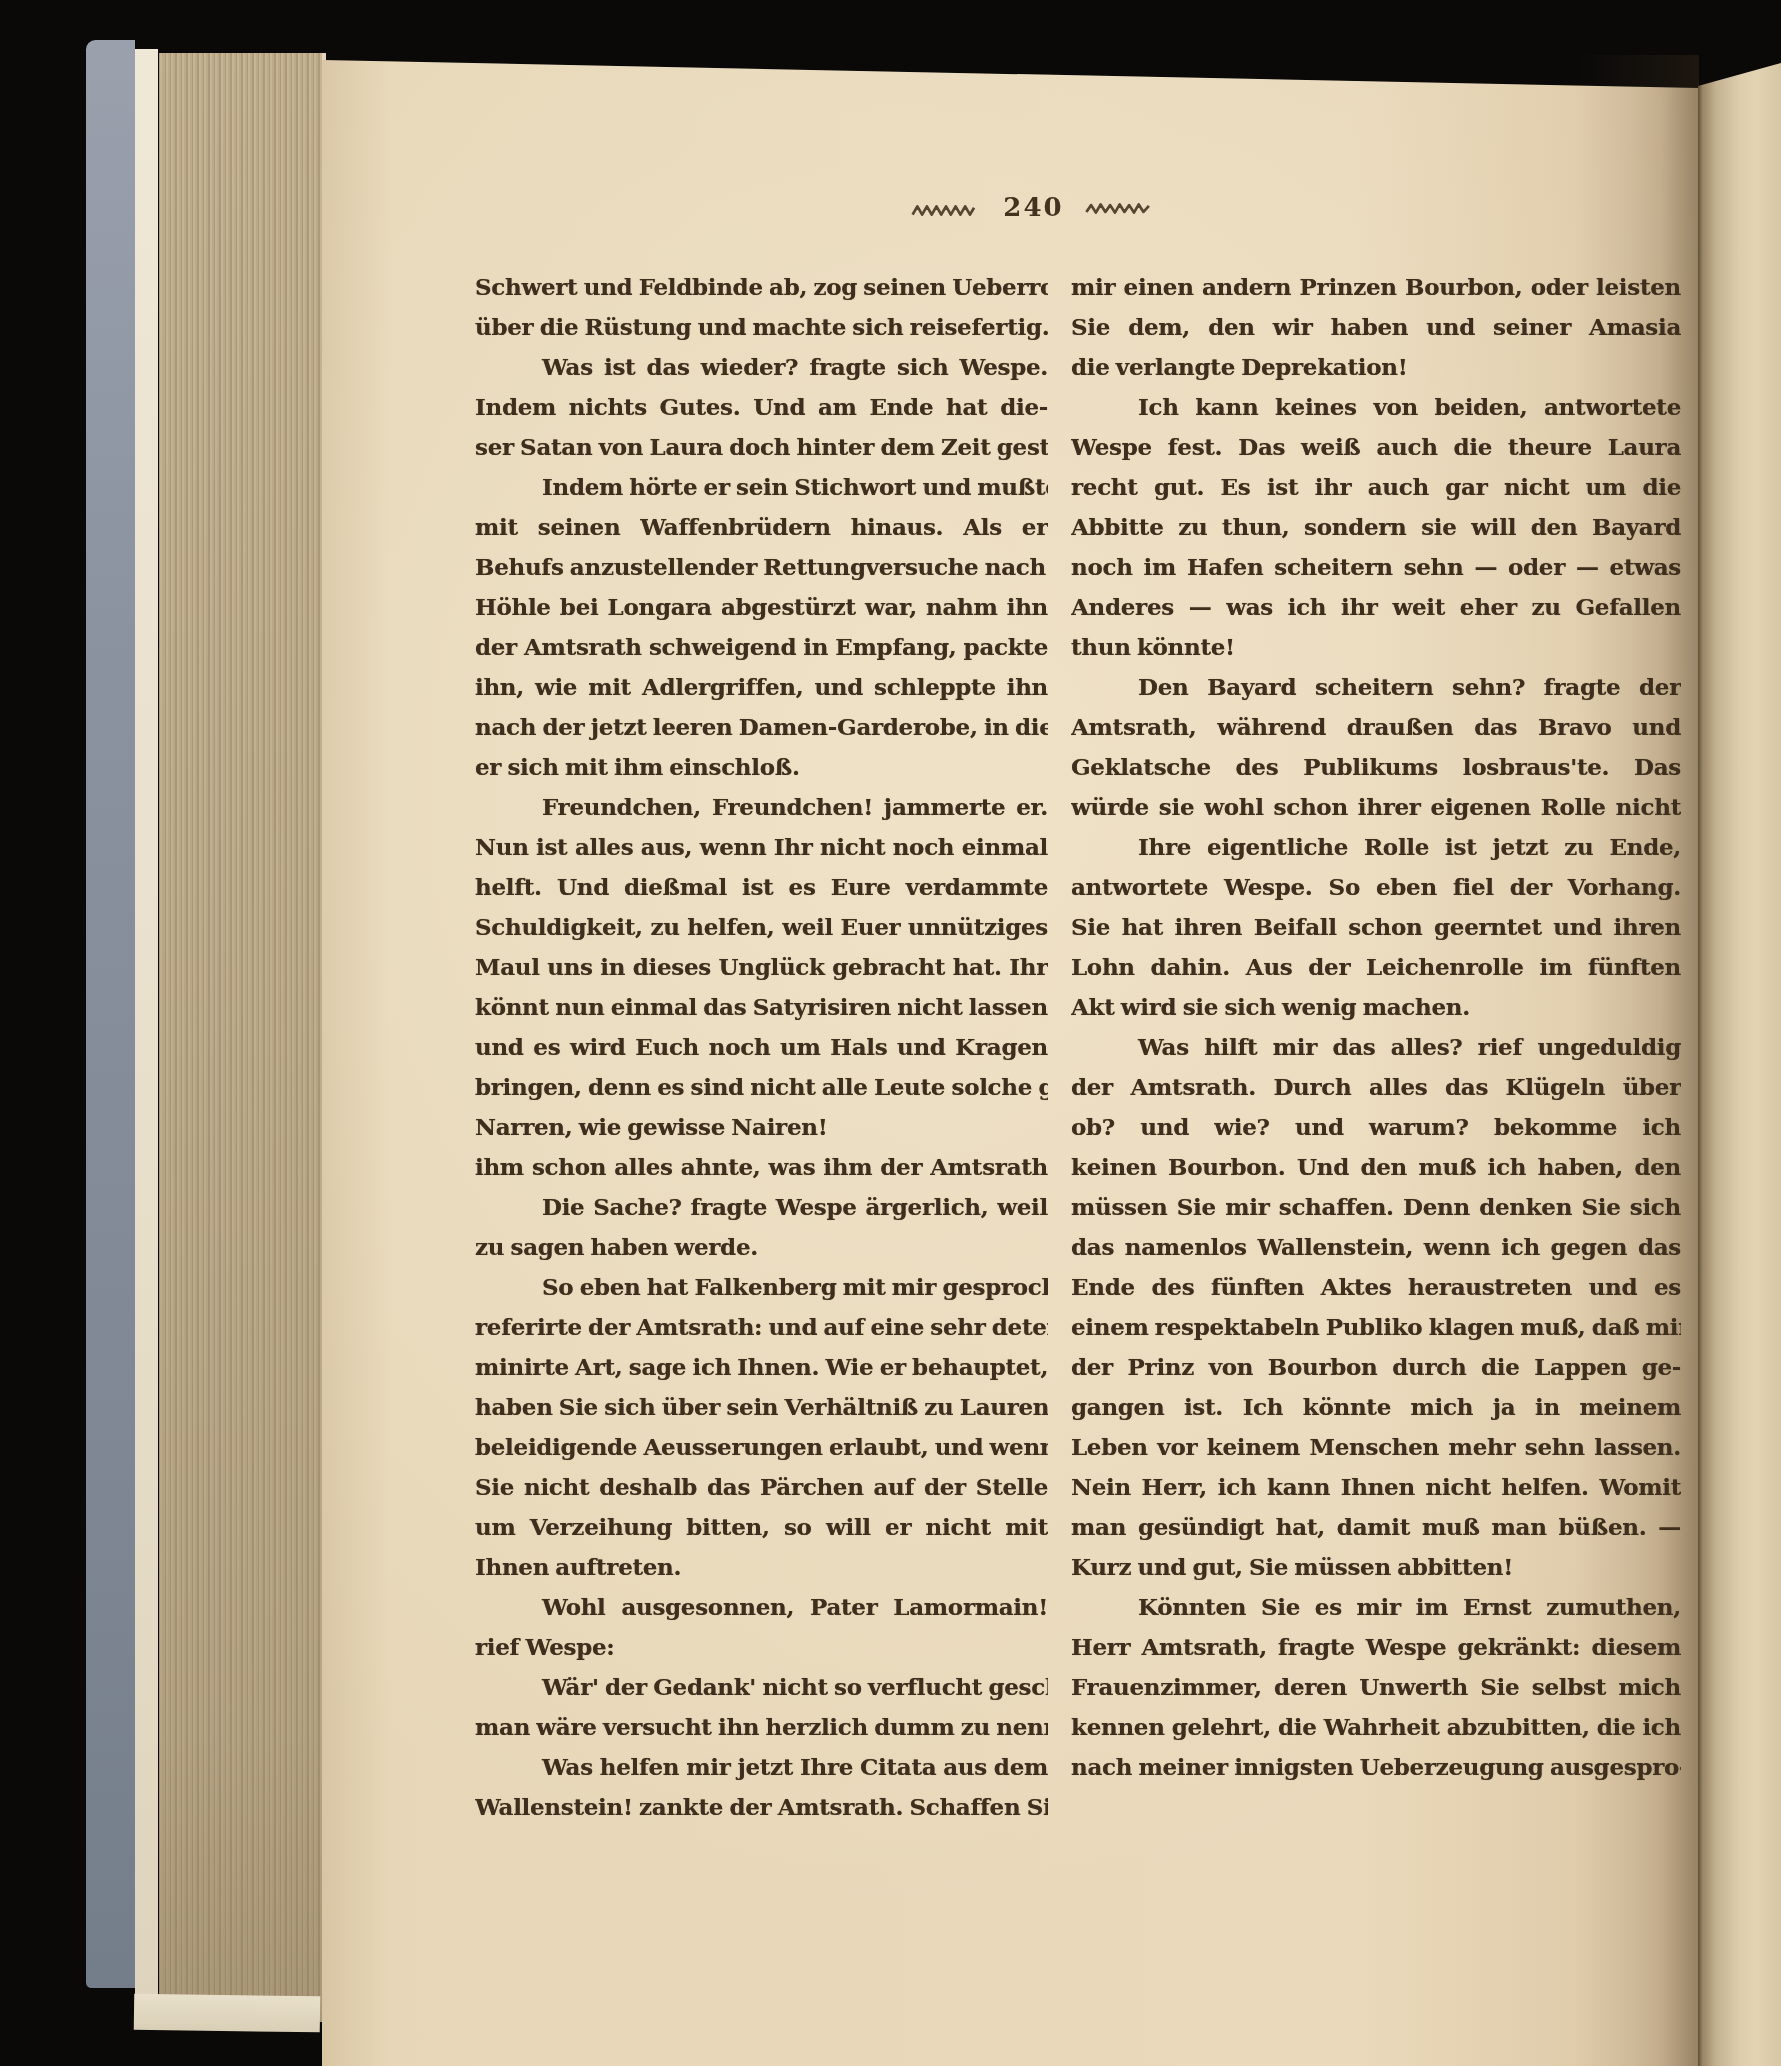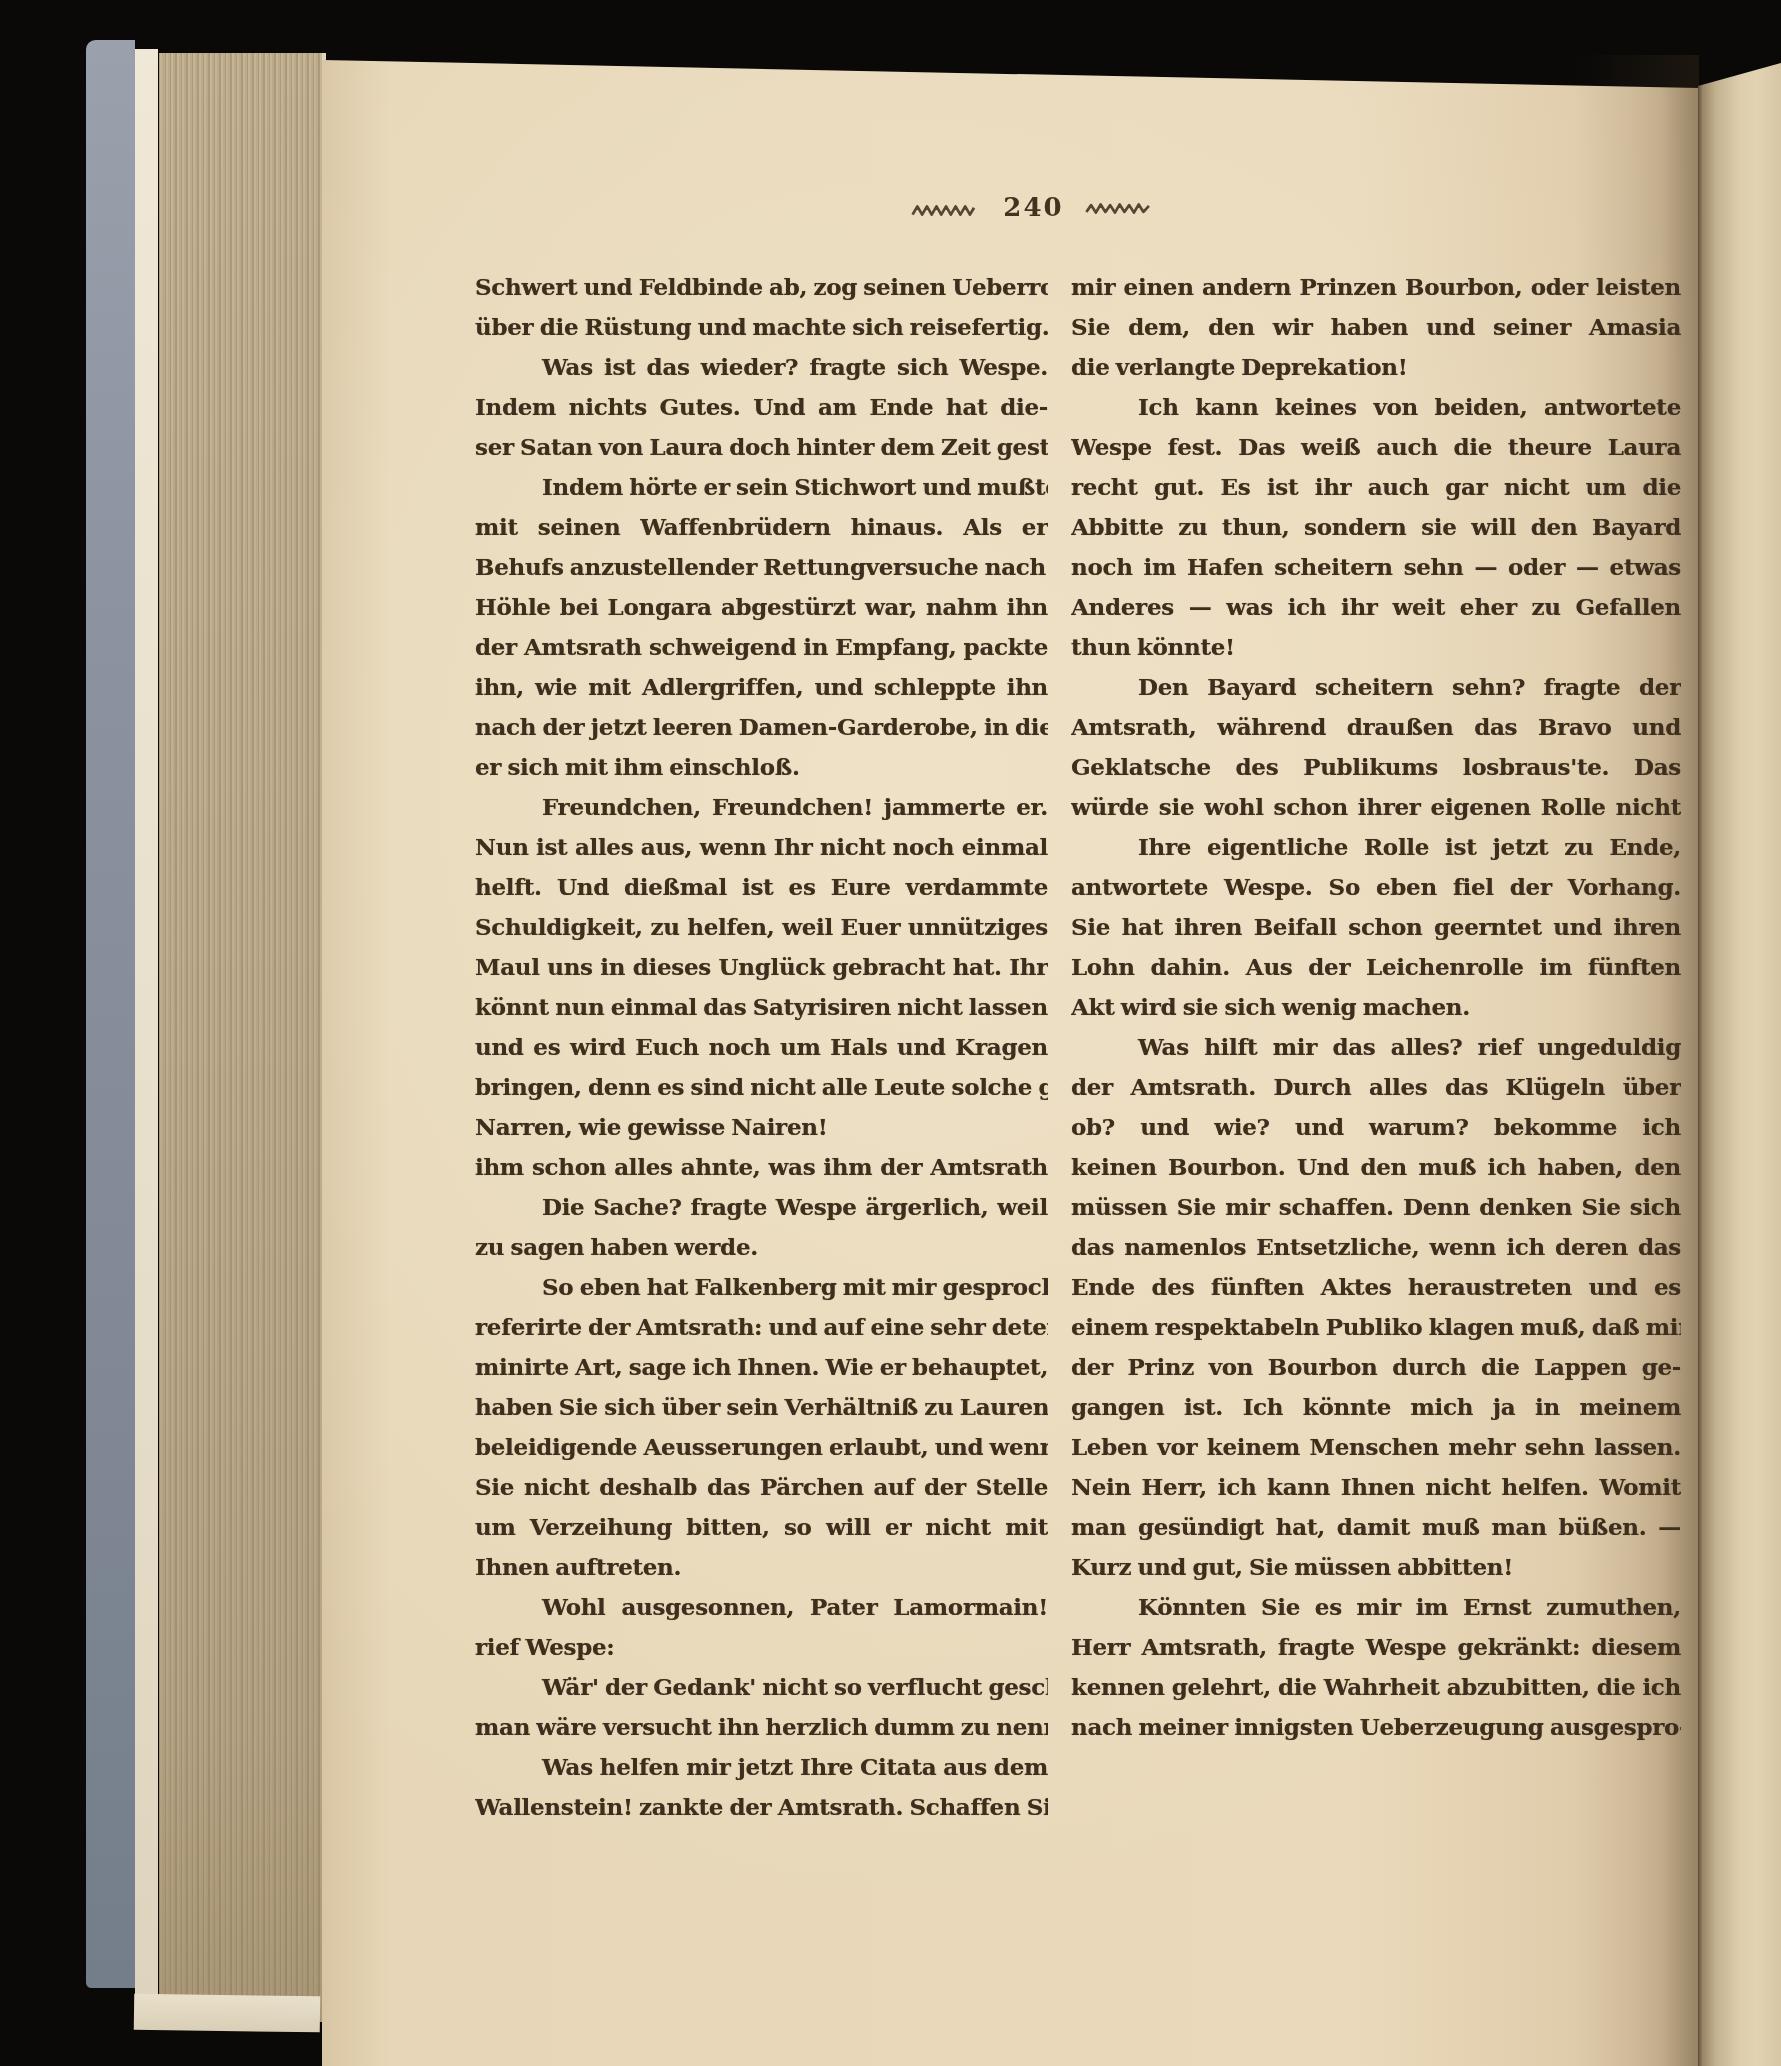--- a/index.html
+++ b/index.html
@@ -127,28 +127,29 @@
       <div class="line indent">Ihre eigentliche Rolle ist jetzt zu Ende,</div>
       <div class="line">antwortete Wespe. So eben fiel der Vorhang.</div>
       <div class="line">Sie hat ihren Beifall schon geerntet und ihren</div>
       <div class="line">Lohn dahin. Aus der Leichenrolle im fünften</div>
       <div class="line end">Akt wird sie sich wenig machen.</div>
       <div class="line indent">Was hilft mir das alles? rief ungeduldig</div>
       <div class="line">der Amtsrath. Durch alles das Klügeln über</div>
       <div class="line">ob? und wie? und warum? bekomme ich</div>
       <div class="line">keinen Bourbon. Und den muß ich haben, den</div>
       <div class="line">müssen Sie mir schaffen. Denn denken Sie sich</div>
-      <div class="line">das namenlos Entsetzliche, wenn ich deren das</div>
+      <div class="line">das namenlos Wallenstein, wenn ich gegen das</div>
       <div class="line">Ende des fünften Aktes heraustreten und es</div>
       <div class="line">einem respektabeln Publiko klagen muß, daß mir</div>
       <div class="line">der Prinz von Bourbon durch die Lappen ge-</div>
       <div class="line">gangen ist. Ich könnte mich ja in meinem</div>
       <div class="line">Leben vor keinem Menschen mehr sehn lassen.</div>
       <div class="line">Nein Herr, ich kann Ihnen nicht helfen. Womit</div>
       <div class="line">man gesündigt hat, damit muß man büßen. —</div>
       <div class="line end">Kurz und gut, Sie müssen abbitten!</div>
       <div class="line indent">Könnten Sie es mir im Ernst zumuthen,</div>
       <div class="line">Herr Amtsrath, fragte Wespe gekränkt: diesem</div>
+      <div class="line">Frauenzimmer, deren Unwerth Sie selbst mich</div>
       <div class="line">kennen gelehrt, die Wahrheit abzubitten, die ich</div>
       <div class="line">nach meiner innigsten Ueberzeugung ausgespro-</div>
     </div>
 </div>
 
 
 </body></html>

